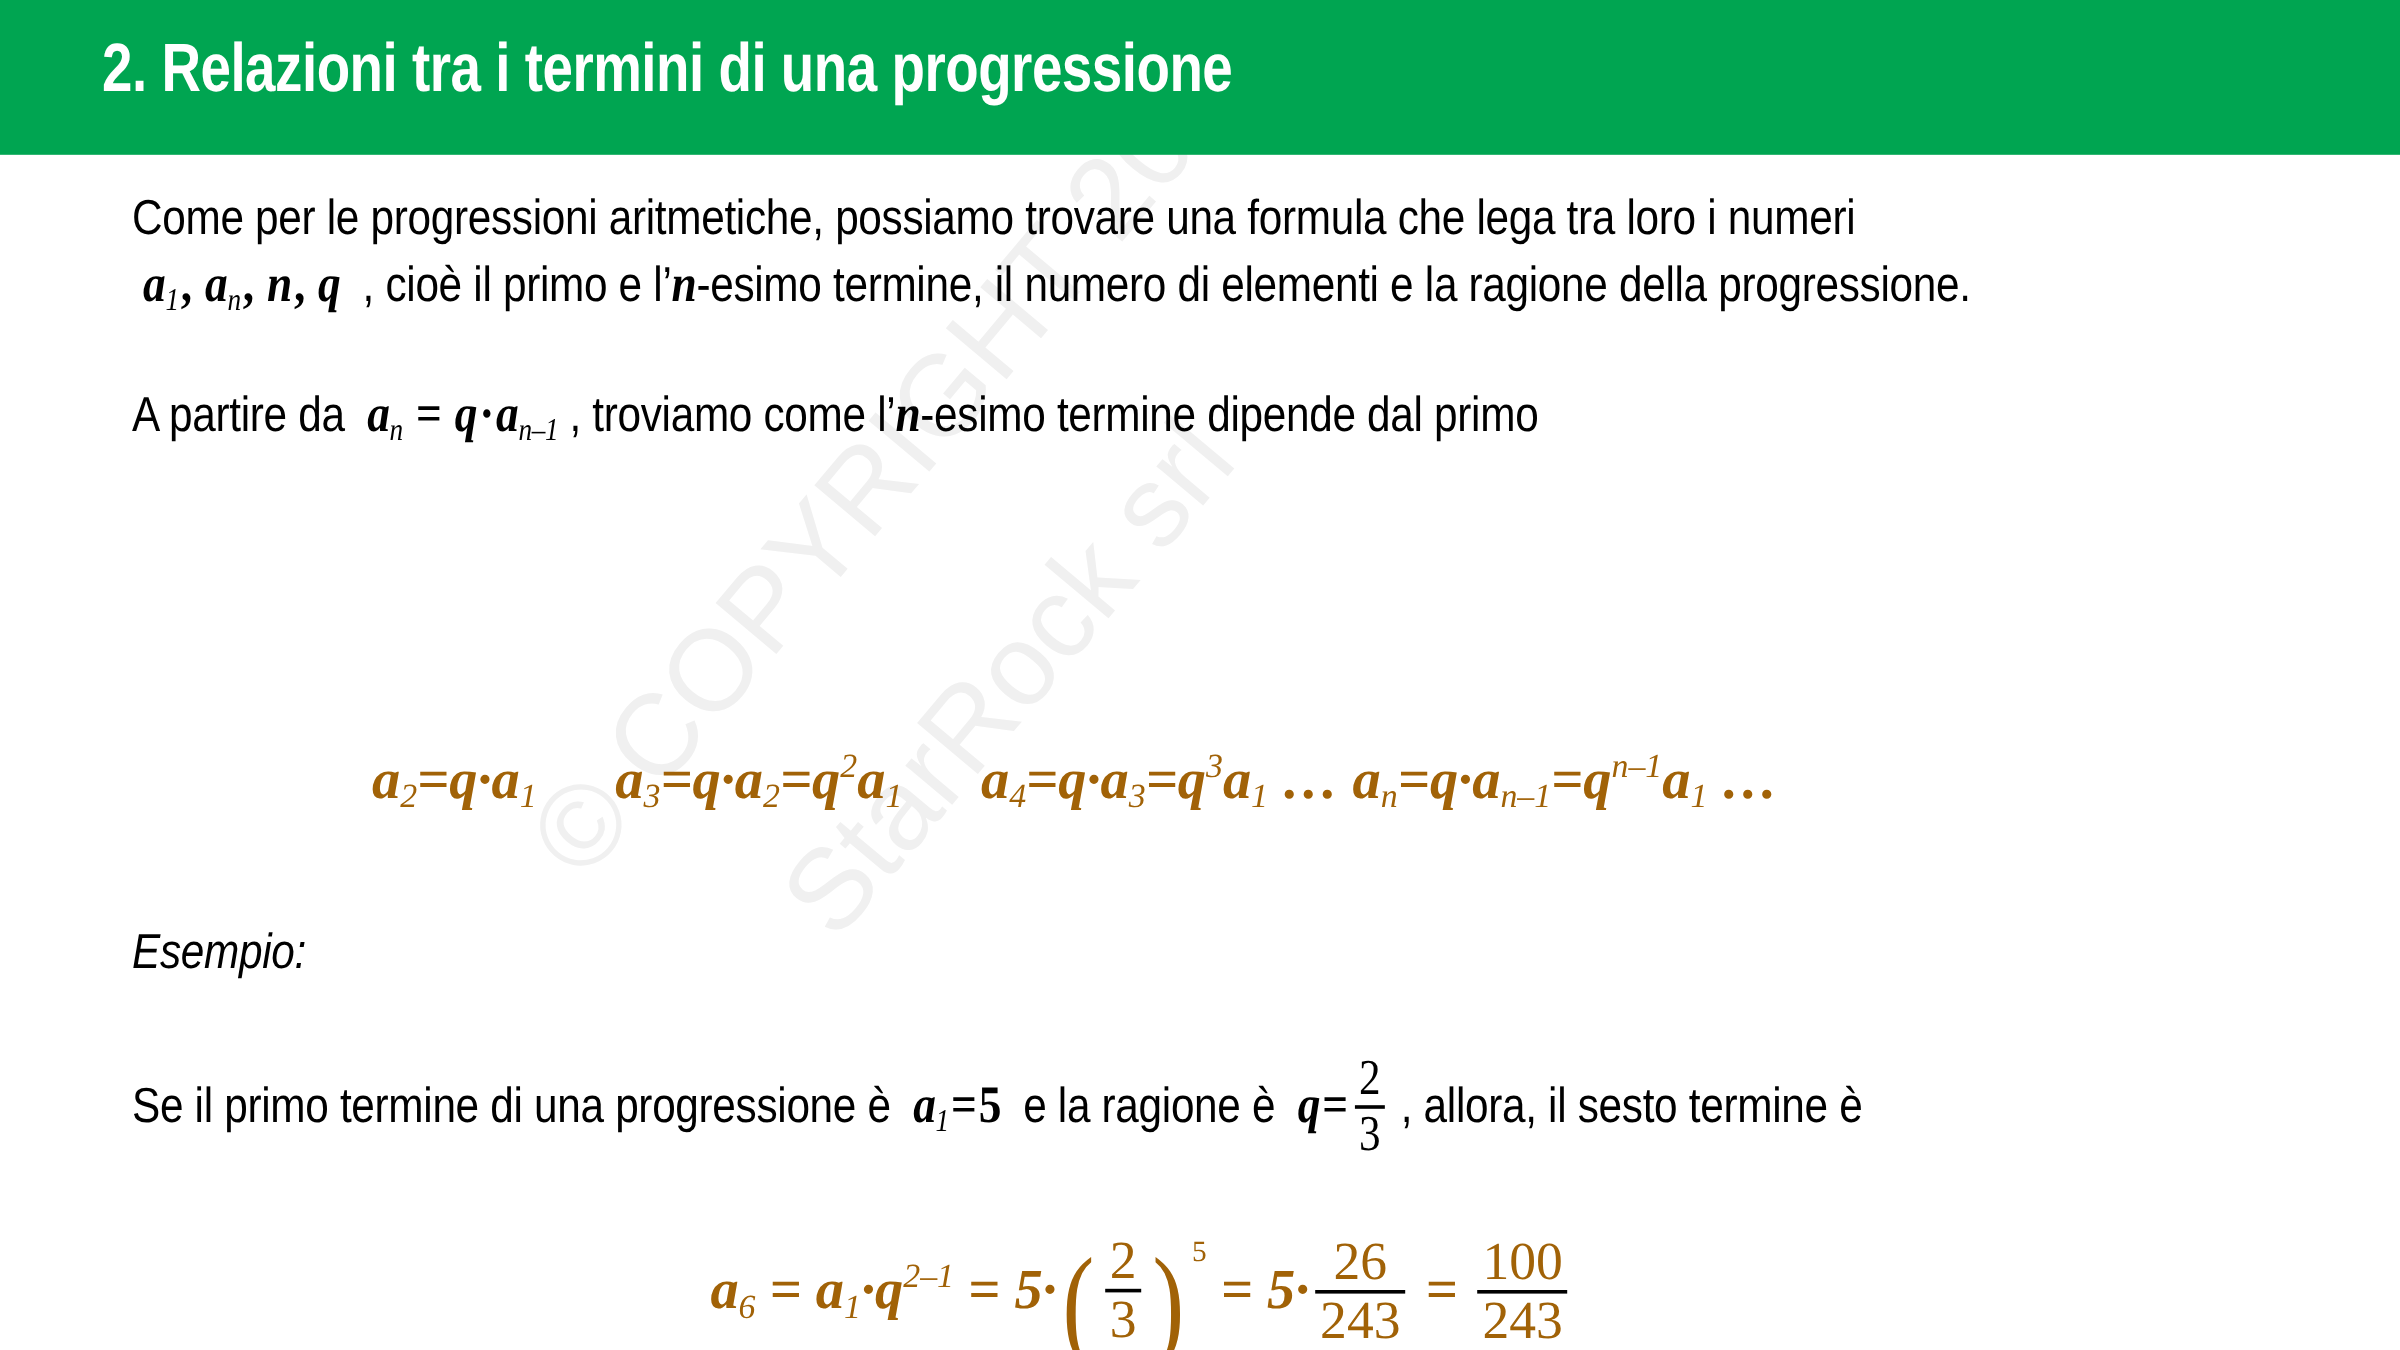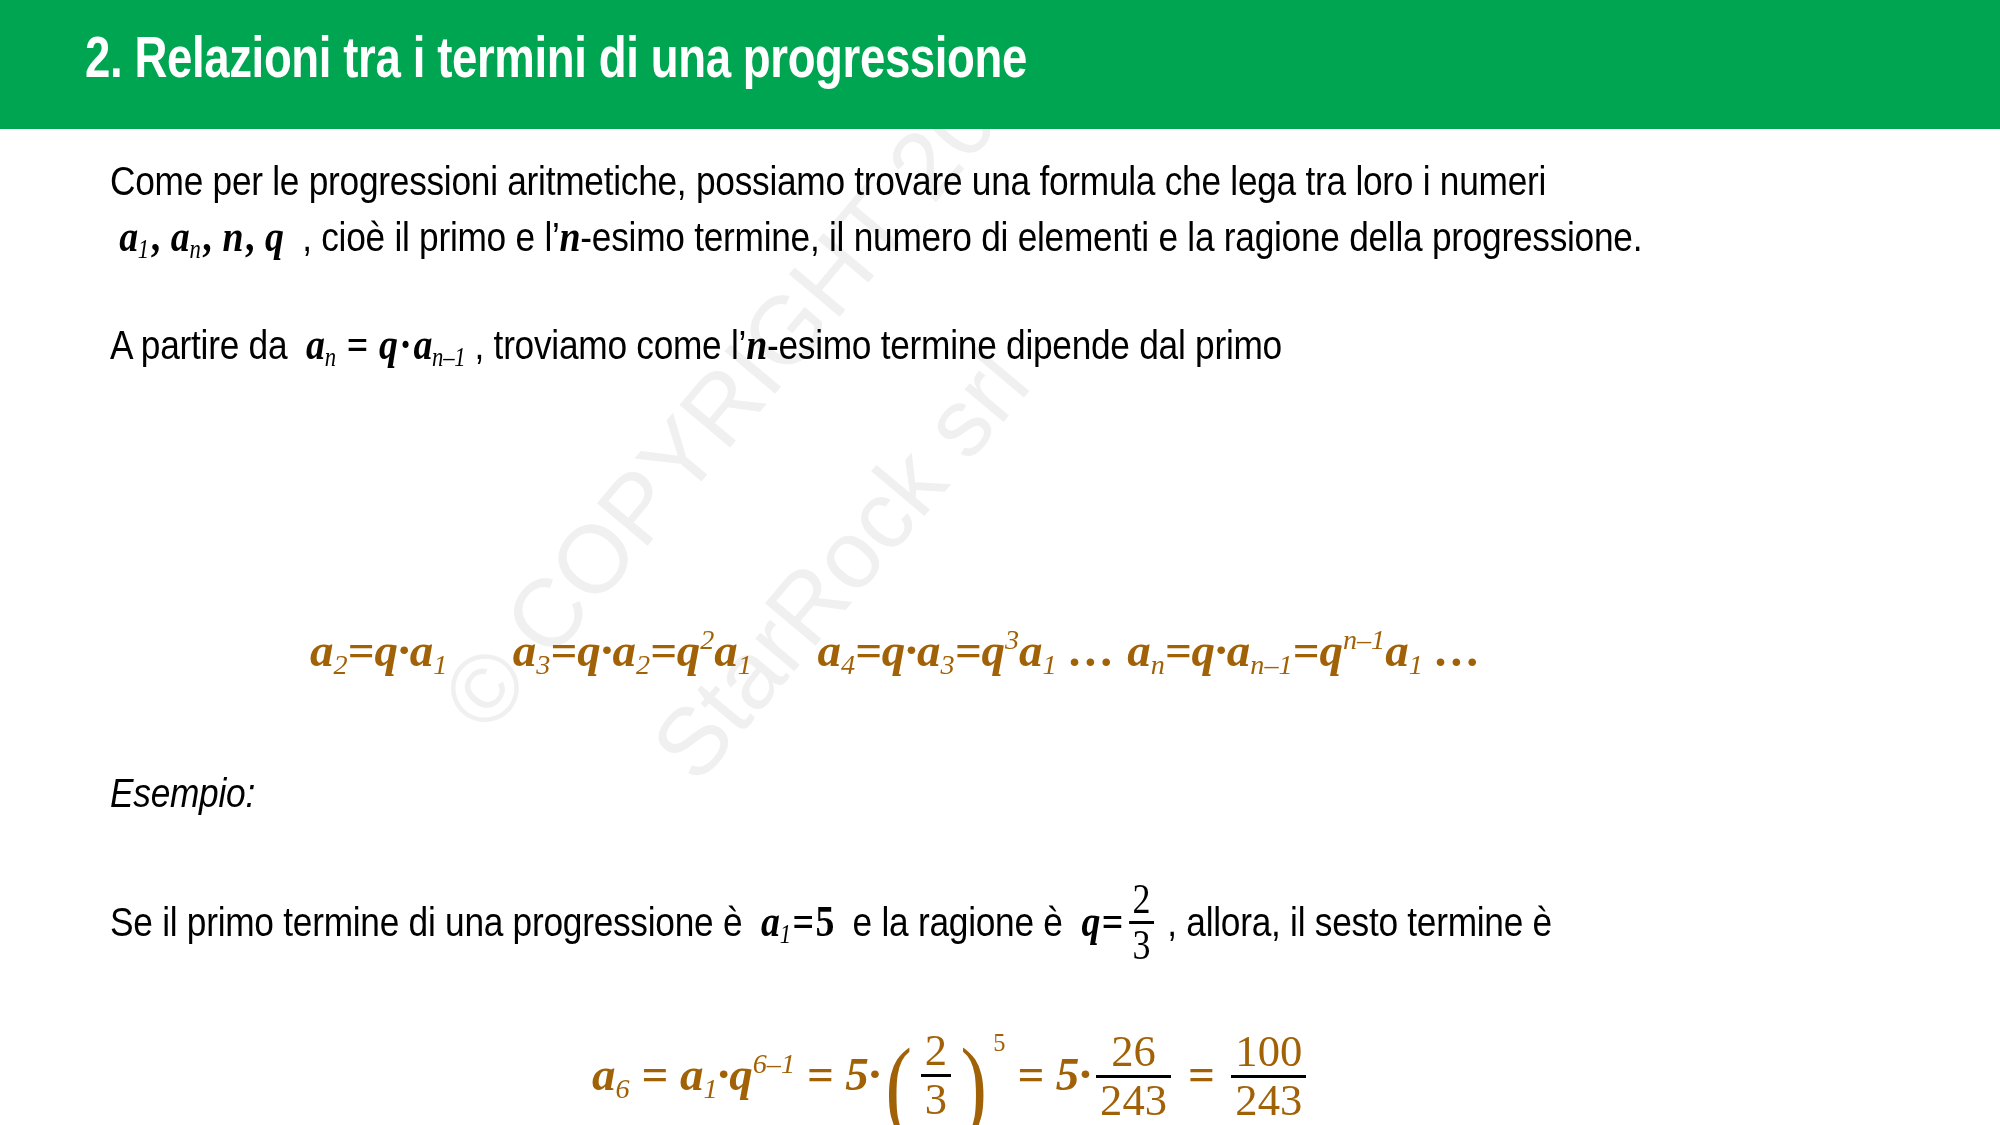--- a/index.html
+++ b/index.html
@@ -264,21 +264,21 @@
         </span><span>e la ragione è</span>
         <span class="math inline">
           &nbsp;<span>q</span><span class="op">=</span><span class="frac"><span class="n">2</span><span class="d">3</span></span>
         </span><span>, allora, il sesto termine è</span>
       </span>
     </div>
 
     <div class="display eq-final">
       <span>a</span><sub>6</sub>
       <span class="op">=</span>
-      <span>a</span><sub>1</sub><span class="op">·</span><span>q</span><sup>6–1</sup>
+      <span>a</span><sub>1</sub><span class="op">·</span><span>q</span><sup>2–1</sup>
       <span class="op">=</span>
       <span class="num">5</span><span class="op">·</span><span class="paren-grp"><span class="paren">(</span><span class="frac"><span class="n">2</span><span class="d">3</span></span><span class="paren">)</span><span class="paren-sup">5</span></span>
       <span class="op">=</span>
       <span class="num">5</span><span class="op">·</span><span class="frac"><span class="n">26</span><span class="d">243</span></span>
       <span class="op">=</span>
       <span class="frac"><span class="n">100</span><span class="d">243</span></span>
     </div>
 
   </div>
 </div>

